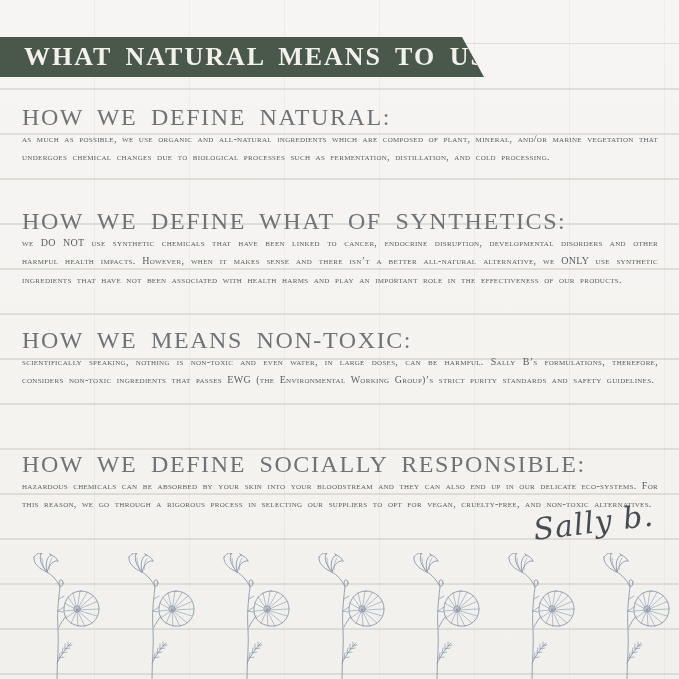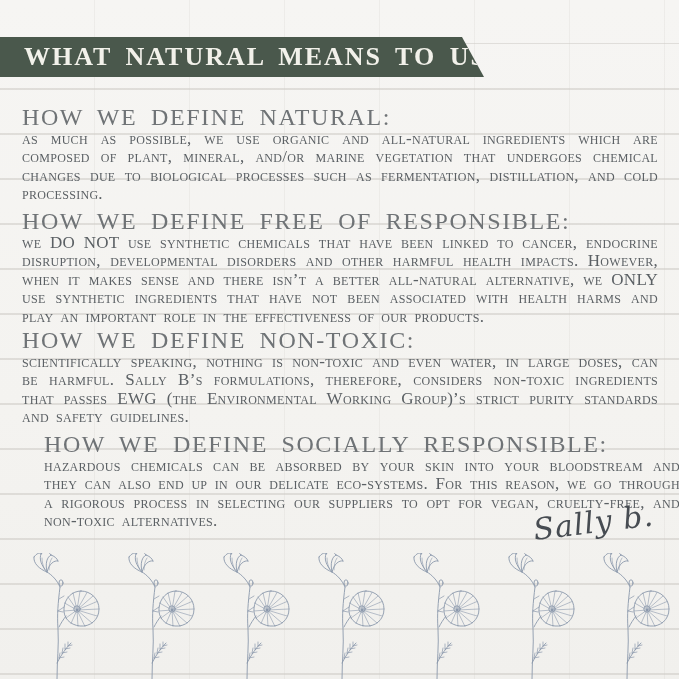--- a/index.html
+++ b/index.html
@@ -23,31 +23,31 @@
     padding-left:24px;box-sizing:border-box;
   }
   .banner-title{
     color:#f2f1ea;
     font-size:26px;font-weight:700;
     letter-spacing:2px;word-spacing:5px;
     white-space:nowrap;
   }
   
   .section{position:absolute;left:22px;width:636px;}
-  .s1{top:107px;} .s2{top:211px;} .s3{top:330px;} .s4{top:434px;margin-left:22px;}
+  .s1{top:107px;} .s2{top:211px;} .s3{top:330px;} .s4{top:454px;}
   .section h2{
     margin:0 0 2px 0;
     font-size:24px;font-weight:400;
     color:#6f7376;
     letter-spacing:1.6px;word-spacing:6px;
     line-height:21px;
   }
   .section p{
     margin:0;
-    font-size:17px;font-weight:400;
+    font-size:10px;font-weight:400;
     font-variant-caps:small-caps;
     color:#5b6064;
     letter-spacing:.3px;word-spacing:2.5px;
     line-height:18.4px;
     text-align:justify;text-align-last:left;
   }
   .signature{
     position:absolute;left:533px;top:503px;width:150px;
     transform:rotate(-7deg);
     font-family:"DejaVu Serif",serif;font-style:italic;
@@ -64,26 +64,26 @@
   <div class="banner">
     <span class="banner-title">WHAT NATURAL MEANS TO US</span>
   </div>
 
   <div class="section s1">
     <h2>HOW WE DEFINE NATURAL:</h2>
     <p>as much as possible, we use organic and all-natural ingredients which are composed of plant, mineral, and/or marine vegetation that undergoes chemical changes due to biological processes such as fermentation, distillation, and cold processing.</p>
   </div>
 
   <div class="section s2">
-    <h2>HOW WE DEFINE FREE OF RESPONSIBLE:</h2>
+    <h2>HOW WE DEFINE WHAT OF SYNTHETICS:</h2>
     <p>we DO NOT use synthetic chemicals that have been linked to cancer, endocrine disruption, developmental disorders and other harmful health impacts. However, when it makes sense and there isn’t a better all-natural alternative, we ONLY use synthetic ingredients that have not been associated with health harms and play an important role in the effectiveness of our products.</p>
   </div>
 
   <div class="section s3">
-    <h2>HOW WE DEFINE NON-TOXIC:</h2>
+    <h2>HOW WE MEANS NON-TOXIC:</h2>
     <p>scientifically speaking, nothing is non-toxic and even water, in large doses, can be harmful. Sally B’s formulations, therefore, considers non-toxic ingredients that passes EWG (the Environmental Working Group)’s strict purity standards and safety guidelines.</p>
   </div>
 
   <div class="section s4">
     <h2>HOW WE DEFINE SOCIALLY RESPONSIBLE:</h2>
     <p>hazardous chemicals can be absorbed by your skin into your bloodstream and they can also end up in our delicate eco-systems. For this reason, we go through a rigorous process in selecting our suppliers to opt for vegan, cruelty-free, and non-toxic alternatives.</p>
   </div>
 
   <div class="signature">Sally b.</div>
 

